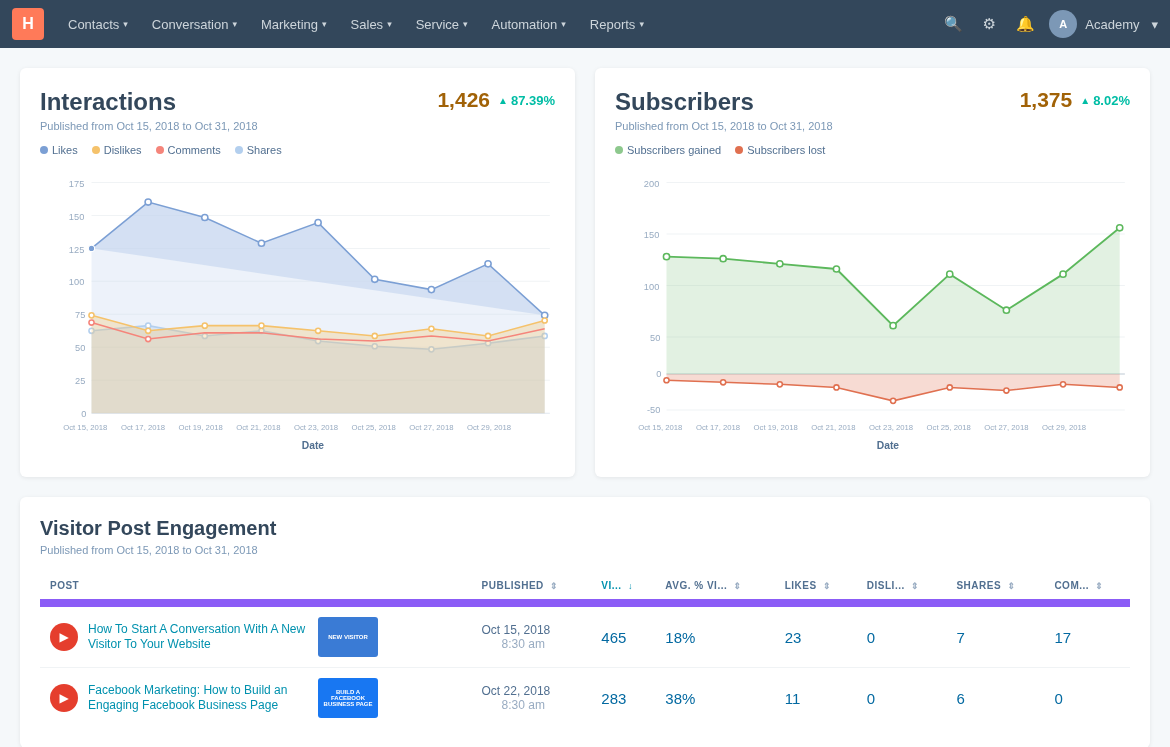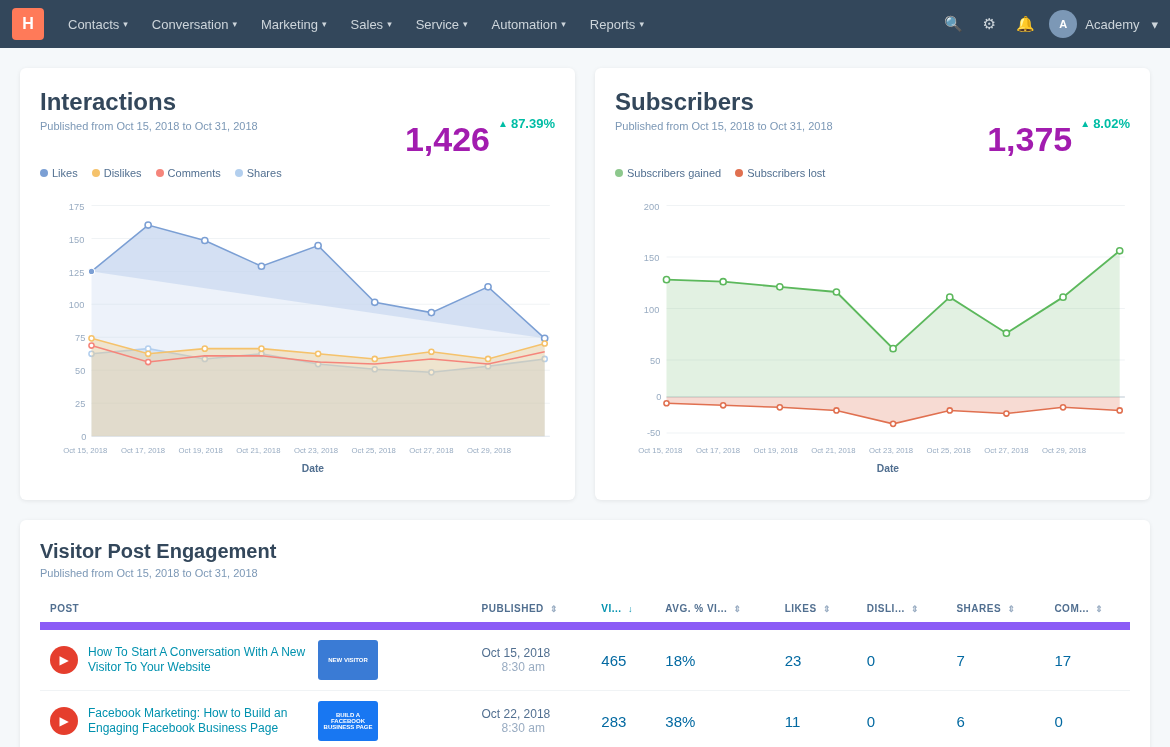--- a/index.html
+++ b/index.html
@@ -75,21 +75,21 @@
       margin-bottom: 4px;
     }
     .card-subtitle {
       font-size: 11px; color: #7c98b6; margin-bottom: 12px;
     }
     .card-metric {
       display: flex; align-items: center; justify-content: flex-end;
       gap: 8px; margin-bottom: 8px;
     }
     .metric-value {
-      font-size: 34px; font-weight: 700; color: #a21caf; margin-top: 32px;
+      font-size: 21px; font-weight: 700; color: #a16207;
     }
     .metric-change {
       display: flex; align-items: center; gap: 3px;
       font-size: 13px; font-weight: 600;
     }
     .metric-change.up { color: #00bda5; }
     .metric-change .arrow { font-size: 10px; }
 
     
     .legend {

